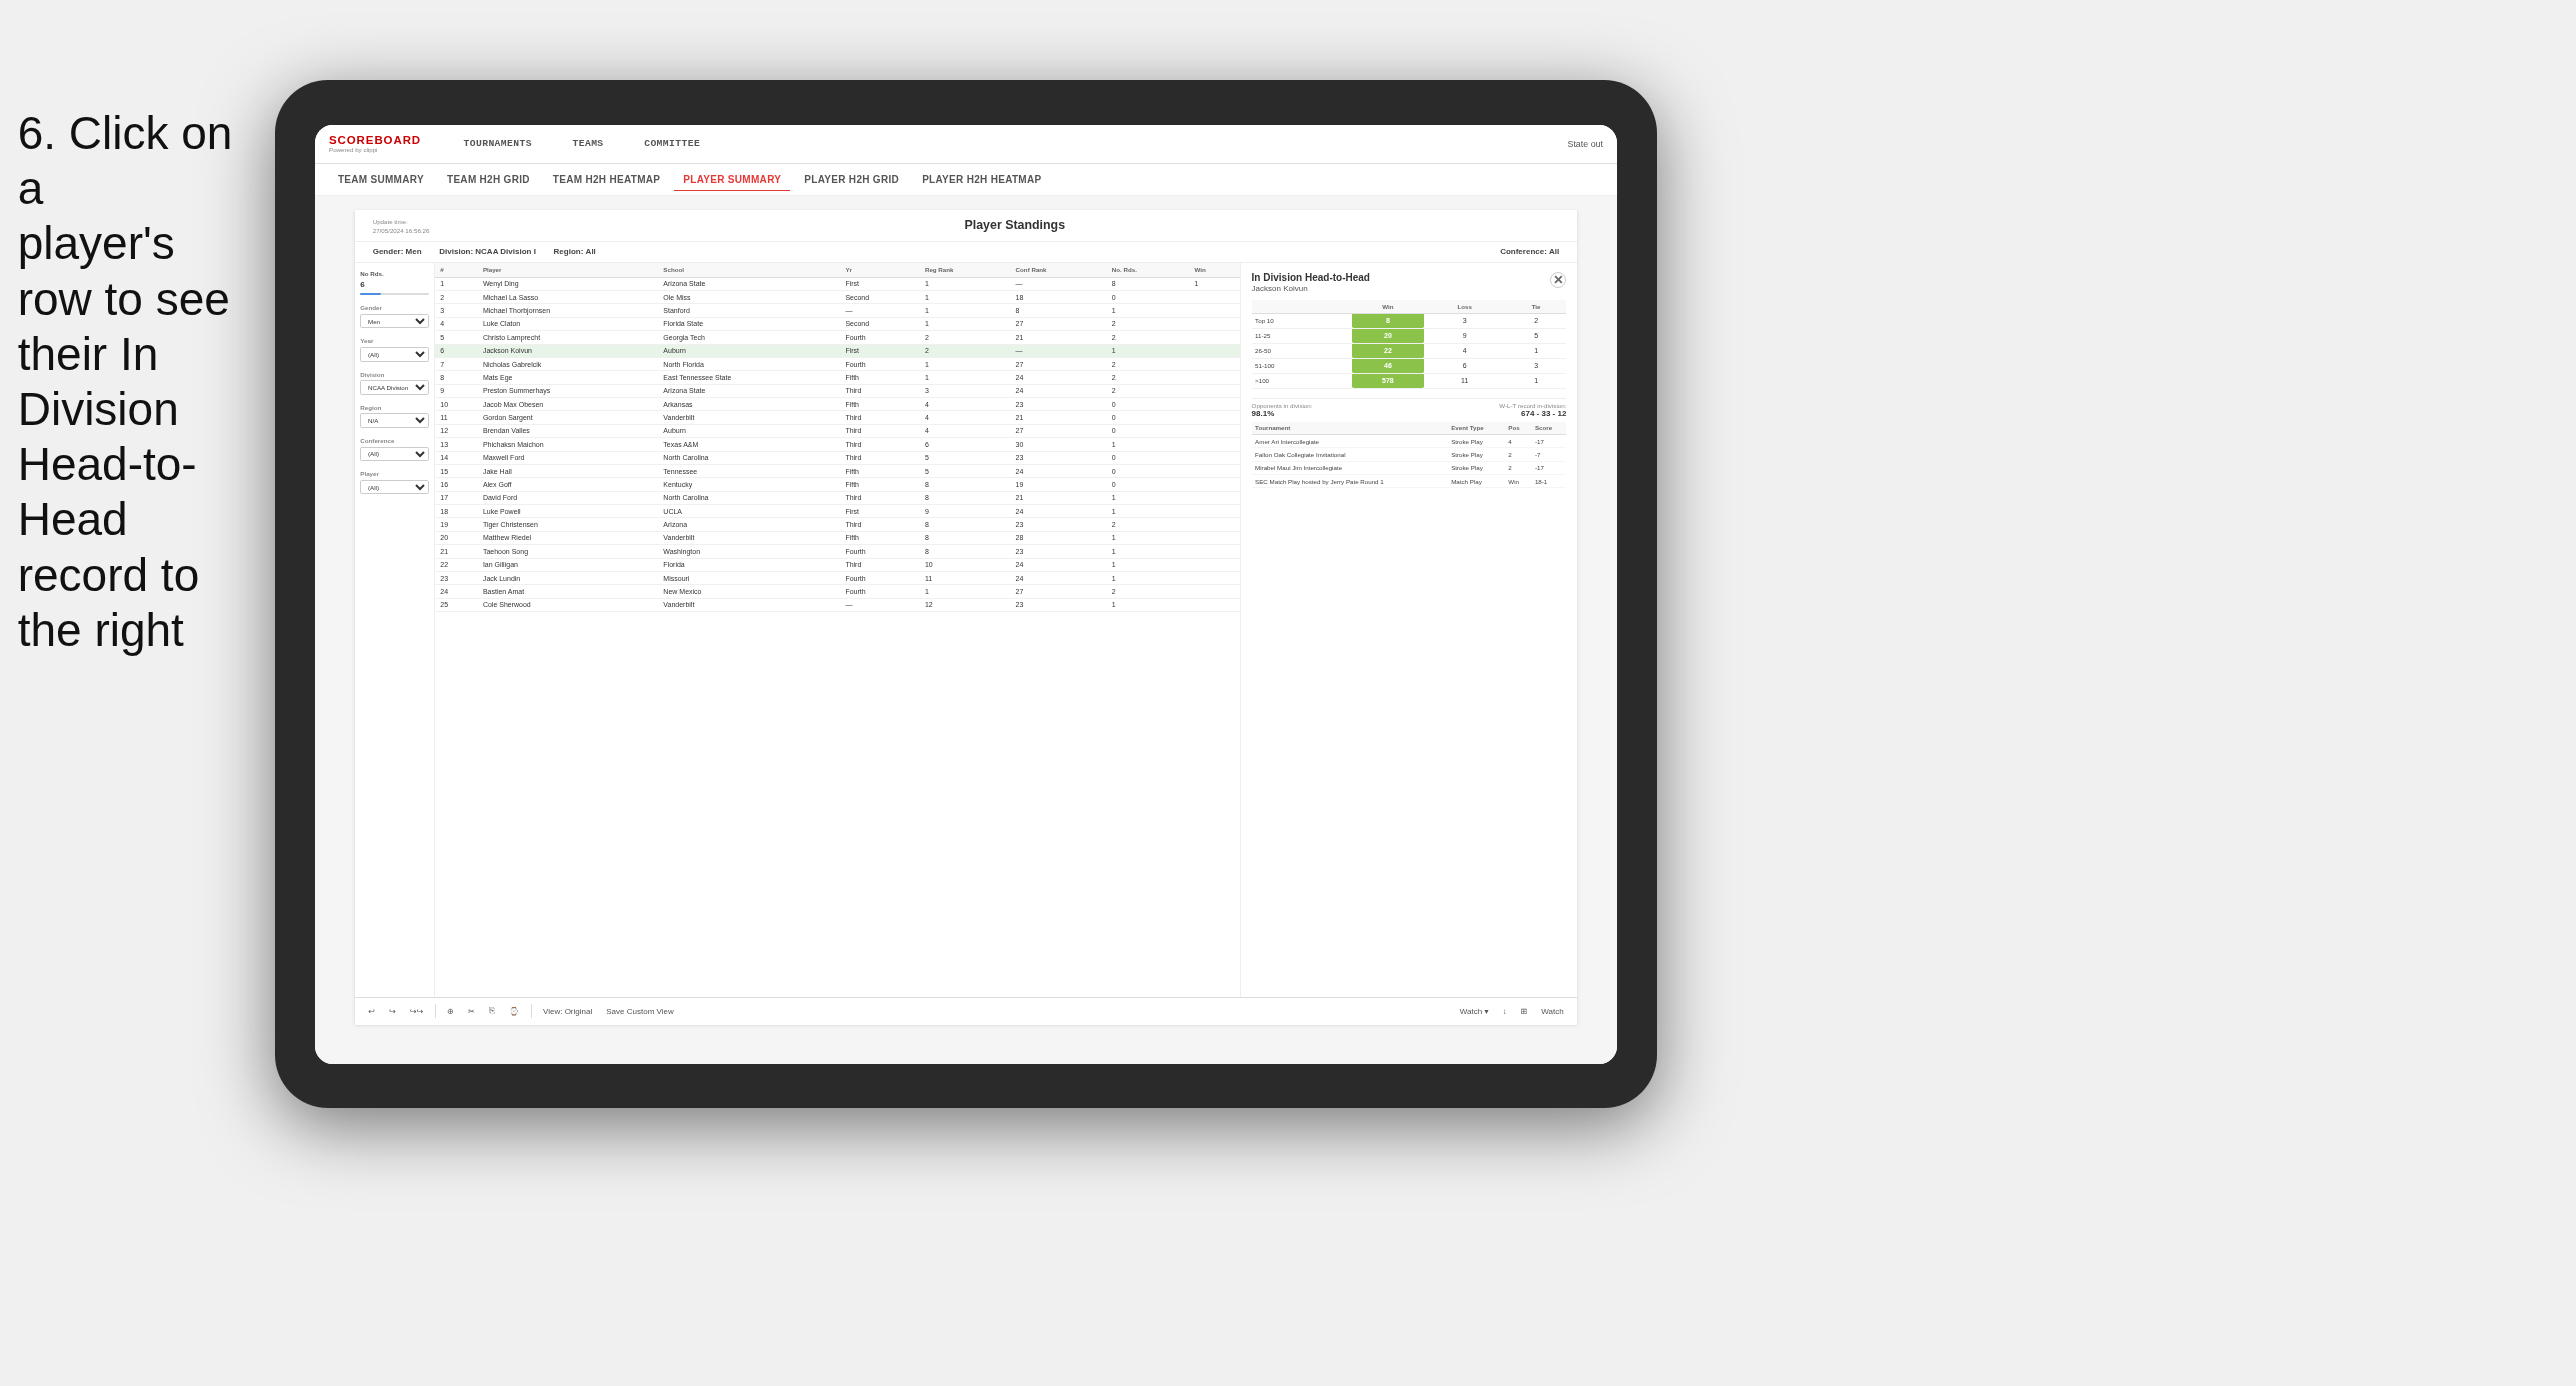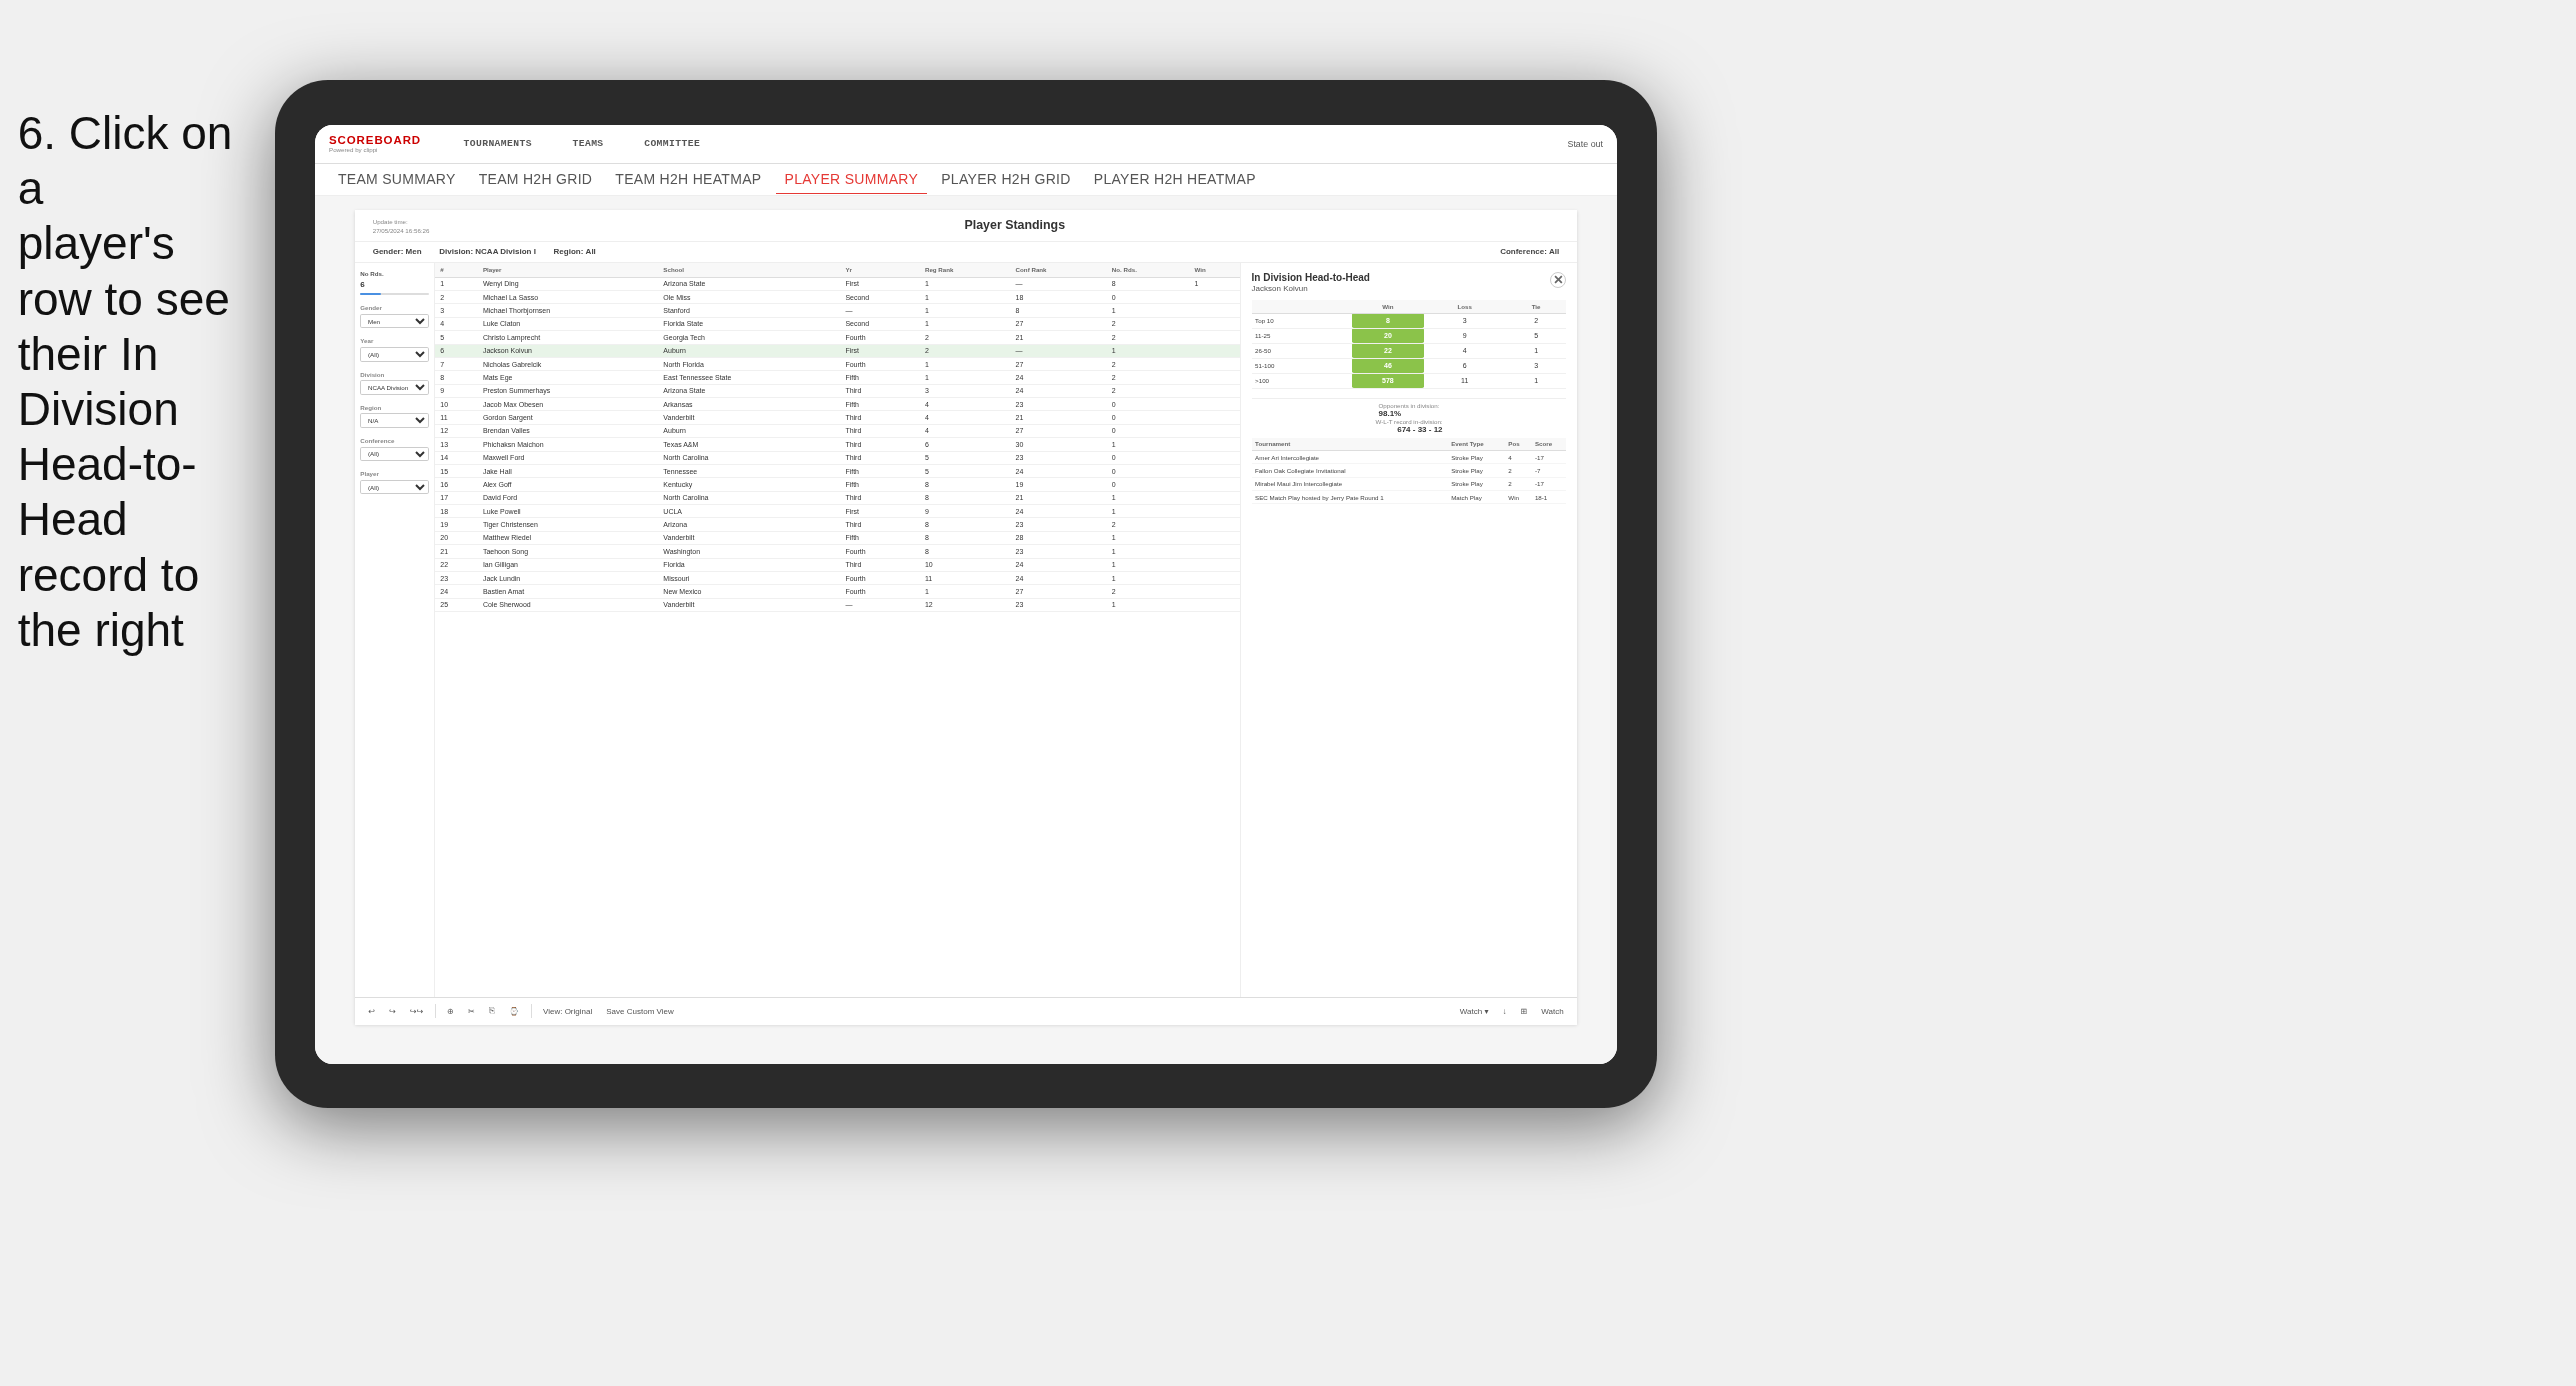--- a/index.html
+++ b/index.html
@@ -102,25 +102,25 @@
       height: 32px;
       background: #fff;
       border-bottom: 1.8px solid #eee;
       display: flex;
       align-items: center;
       padding: 0 14px;
       gap: 5.3px;
     }
 
     .sub-nav-item {
-      font-size: 14px;
+      font-size: 10px;
       color: #555;
       padding: 5.3px 8.9px;
       cursor: pointer;
-      font-weight: 400;
+      font-weight: 700;
       letter-spacing: 0.3px;
     }
 
     .sub-nav-item.active {
       color: #e53935;
       border-bottom: 1.8px solid #e53935;
       margin-bottom: -1.8px;
     }
 
     
@@ -435,21 +435,20 @@
       font-weight: 700;
     }
 
     .opponents-row {
       display: flex;
       justify-content: space-between;
       align-items: center;
       padding: 3.5px 0;
       border-top: 0.9px solid #eee;
       margin-top: 3.5px;
-      flex-direction: column;
     }
 
     .opp-label { font-size: 6.2px; color: #888; }
   </style>
 </head>
 <body>
 
 <div class="instruction">
   <div>6. Click on a</div>
   <div>player's row to see</div>

